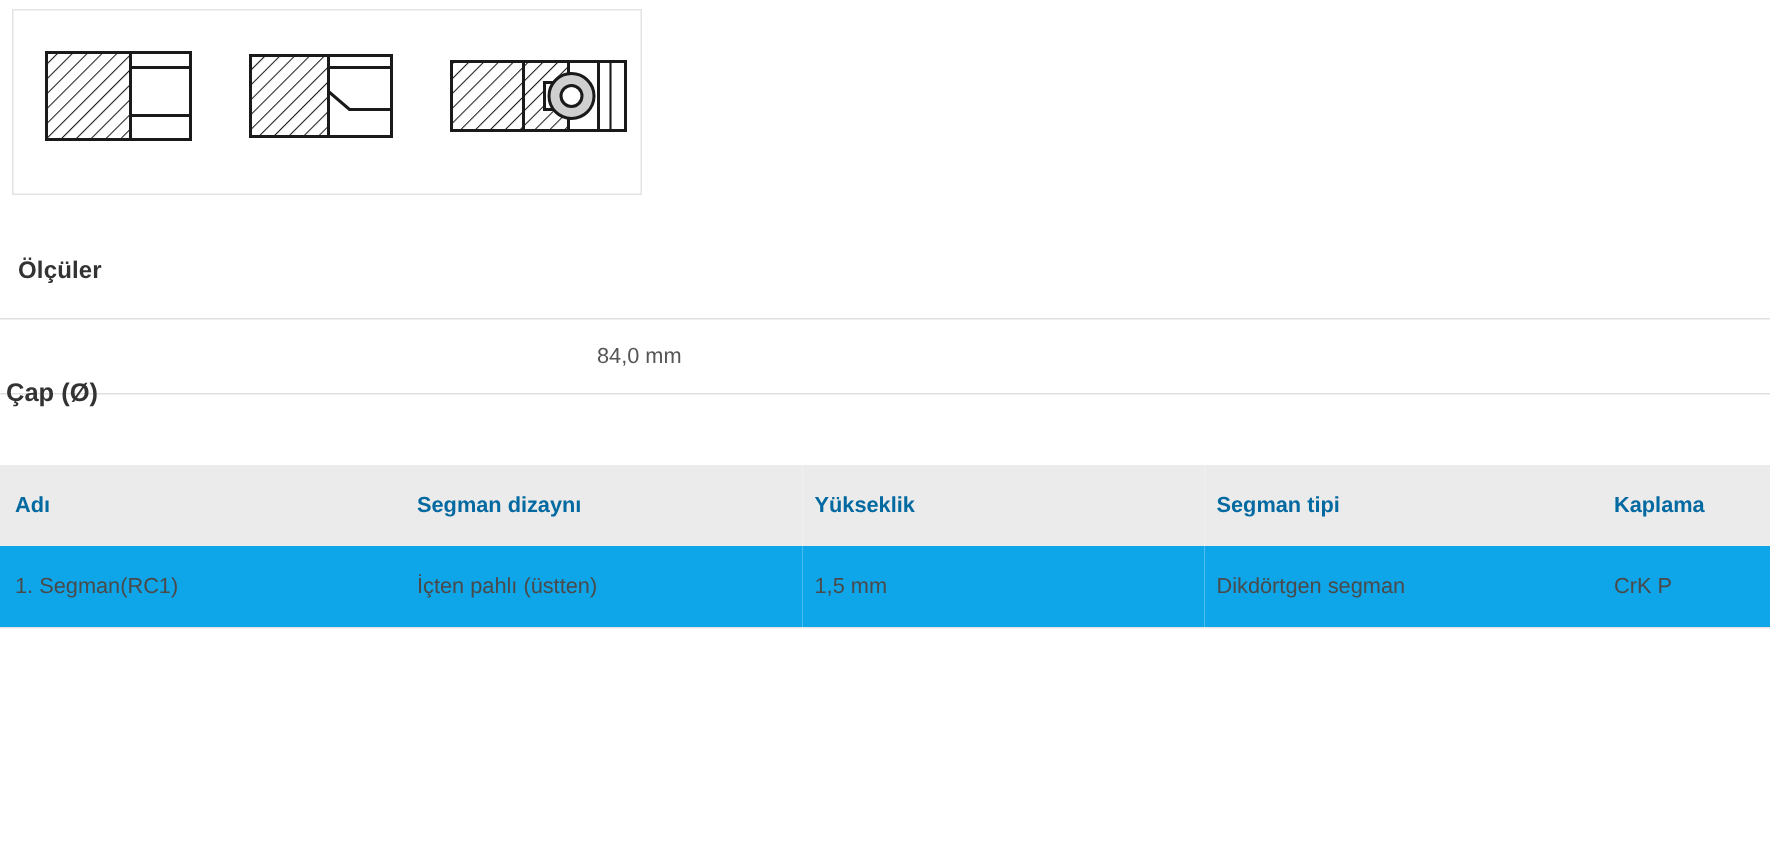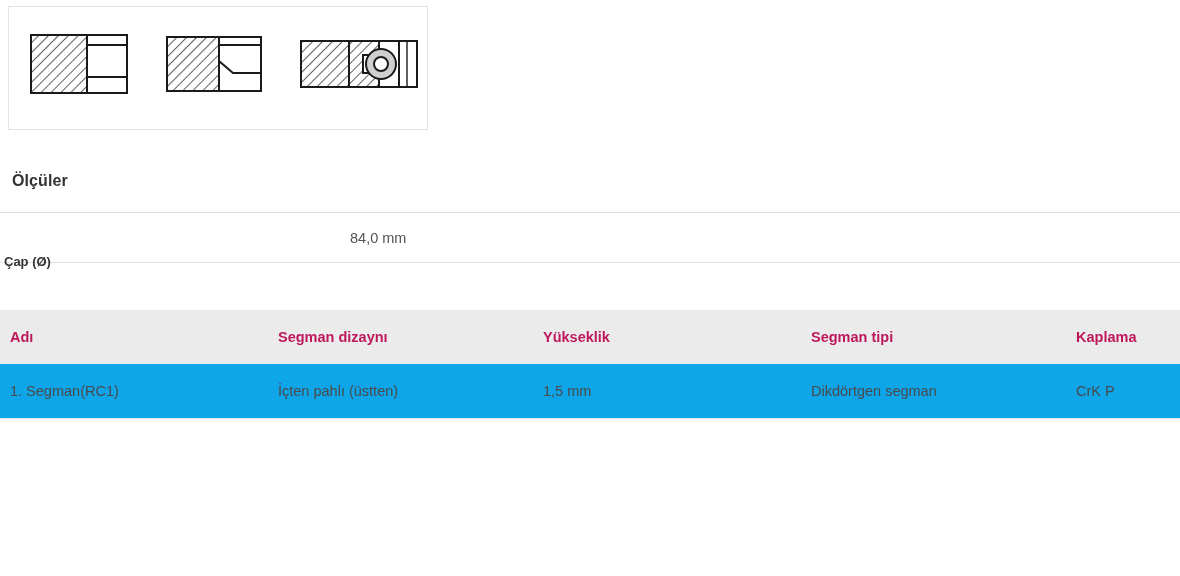--- a/index.html
+++ b/index.html
@@ -64,28 +64,29 @@
   }
   .dims-row {
     display: flex;
     align-items: center;
     height: 49px;
   }
   .dims-label {
     width: 350px;
     padding-left: 4px;
     box-sizing: border-box;
-    font-size: 13px;
+    font-size: 17px;
     font-weight: bold;
     color: #333333;
     margin-top: 48px;
   }
   .dims-value {
     font-size: 14.5px;
     color: #555555;
+    margin-left: 48px;
   }
 
   
   .spec-table {
     position: absolute;
     left: 0;
     top: 310px;
     width: 1180px;
     border-collapse: collapse;
     table-layout: fixed;
@@ -97,21 +98,21 @@
     padding: 0 8px 0 8px;
     box-sizing: border-box;
   }
   .spec-table thead tr {
     height: 54px;
     background: #ebebeb;
   }
   .spec-table thead th {
     font-size: 14.5px;
     font-weight: bold;
-    color: #be185d;
+    color: #0369a1;
   }
   .spec-table tbody tr {
     height: 54px;
     border-bottom: 1px solid #e6e6e6;
     background: #0ea5e9;
   }
   .spec-table tbody tr.tall {
     height: 76px;
   }
   .spec-table tbody td {

